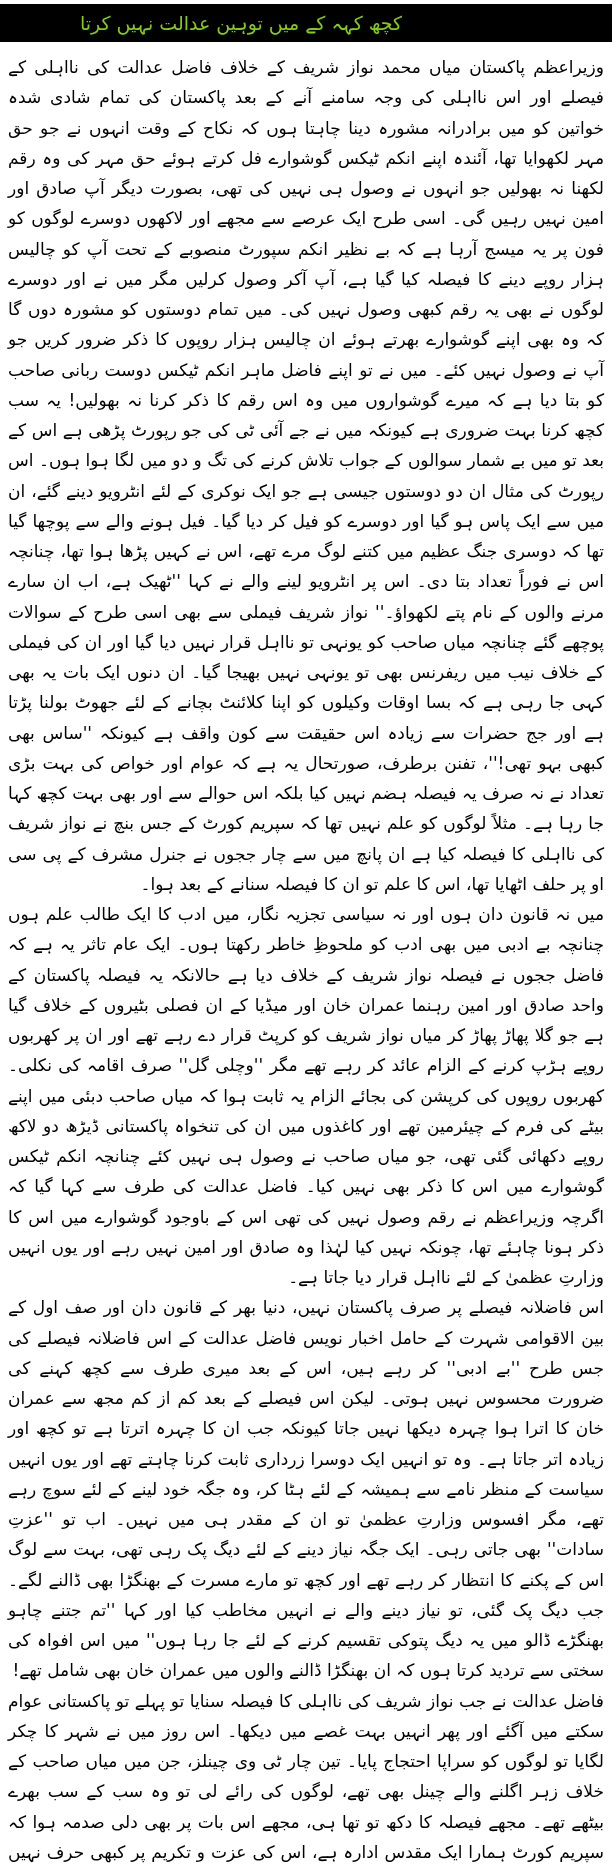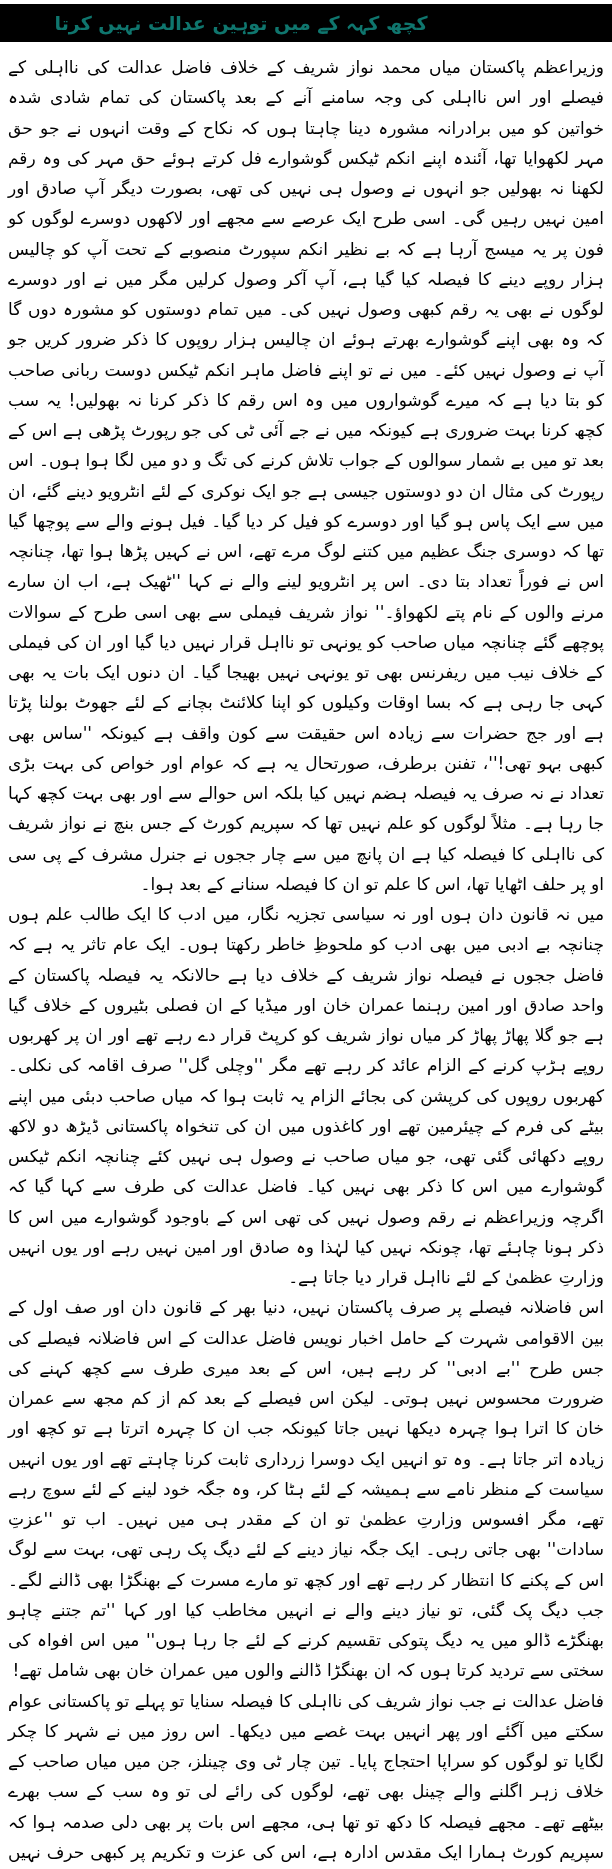--- a/index.html
+++ b/index.html
@@ -9,28 +9,28 @@
     height: 1869px;
     background: #ffffff;
     overflow: hidden;
     font-family: "DejaVu Sans", sans-serif;
     color: #000000;
   }
   .title-bar {
     margin-top: 4px;
     height: 38px;
     background: #000000;
-    color: #0f766e;
+    color: #84cc16;
     display: flex;
     align-items: center;
     justify-content: center;
     direction: rtl;
     padding-right: 130px; 
     font-size: 19px;
-    font-weight: bold;
+    font-weight: normal;
     letter-spacing: 0.5px;
   }
   .article-body {
     direction: rtl;
     unicode-bidi: embed;
     text-align: justify;
     text-justify: inter-word;
     padding: 10px 8px 0 8px;
     font-size: 17px;
     line-height: 1.78;

